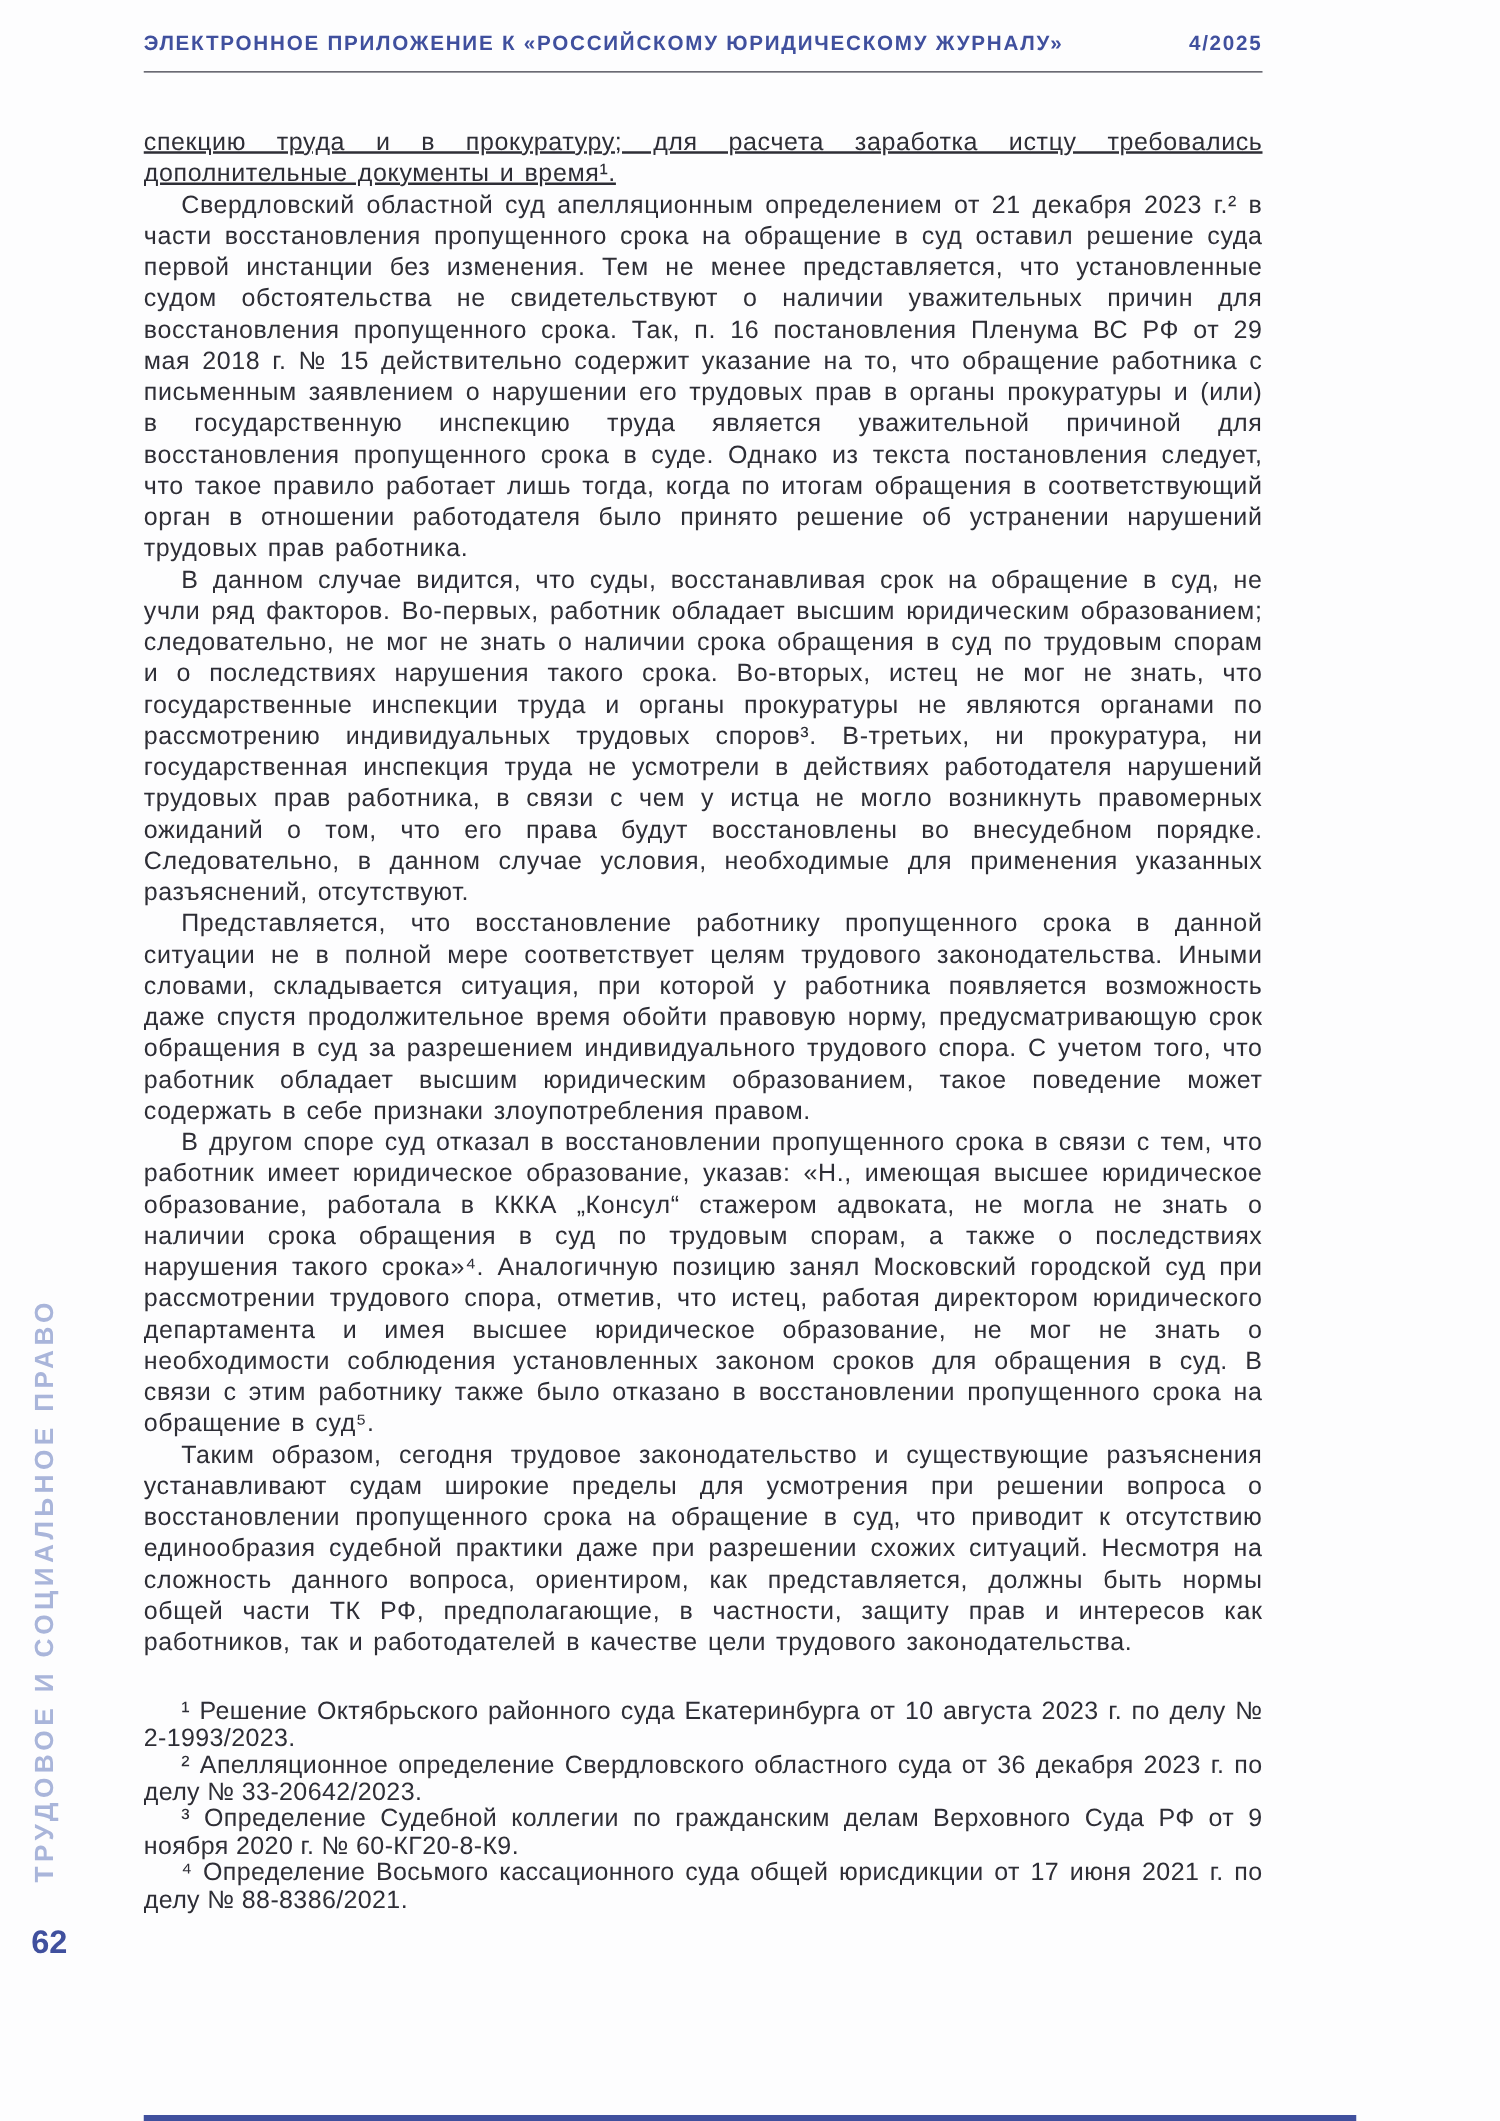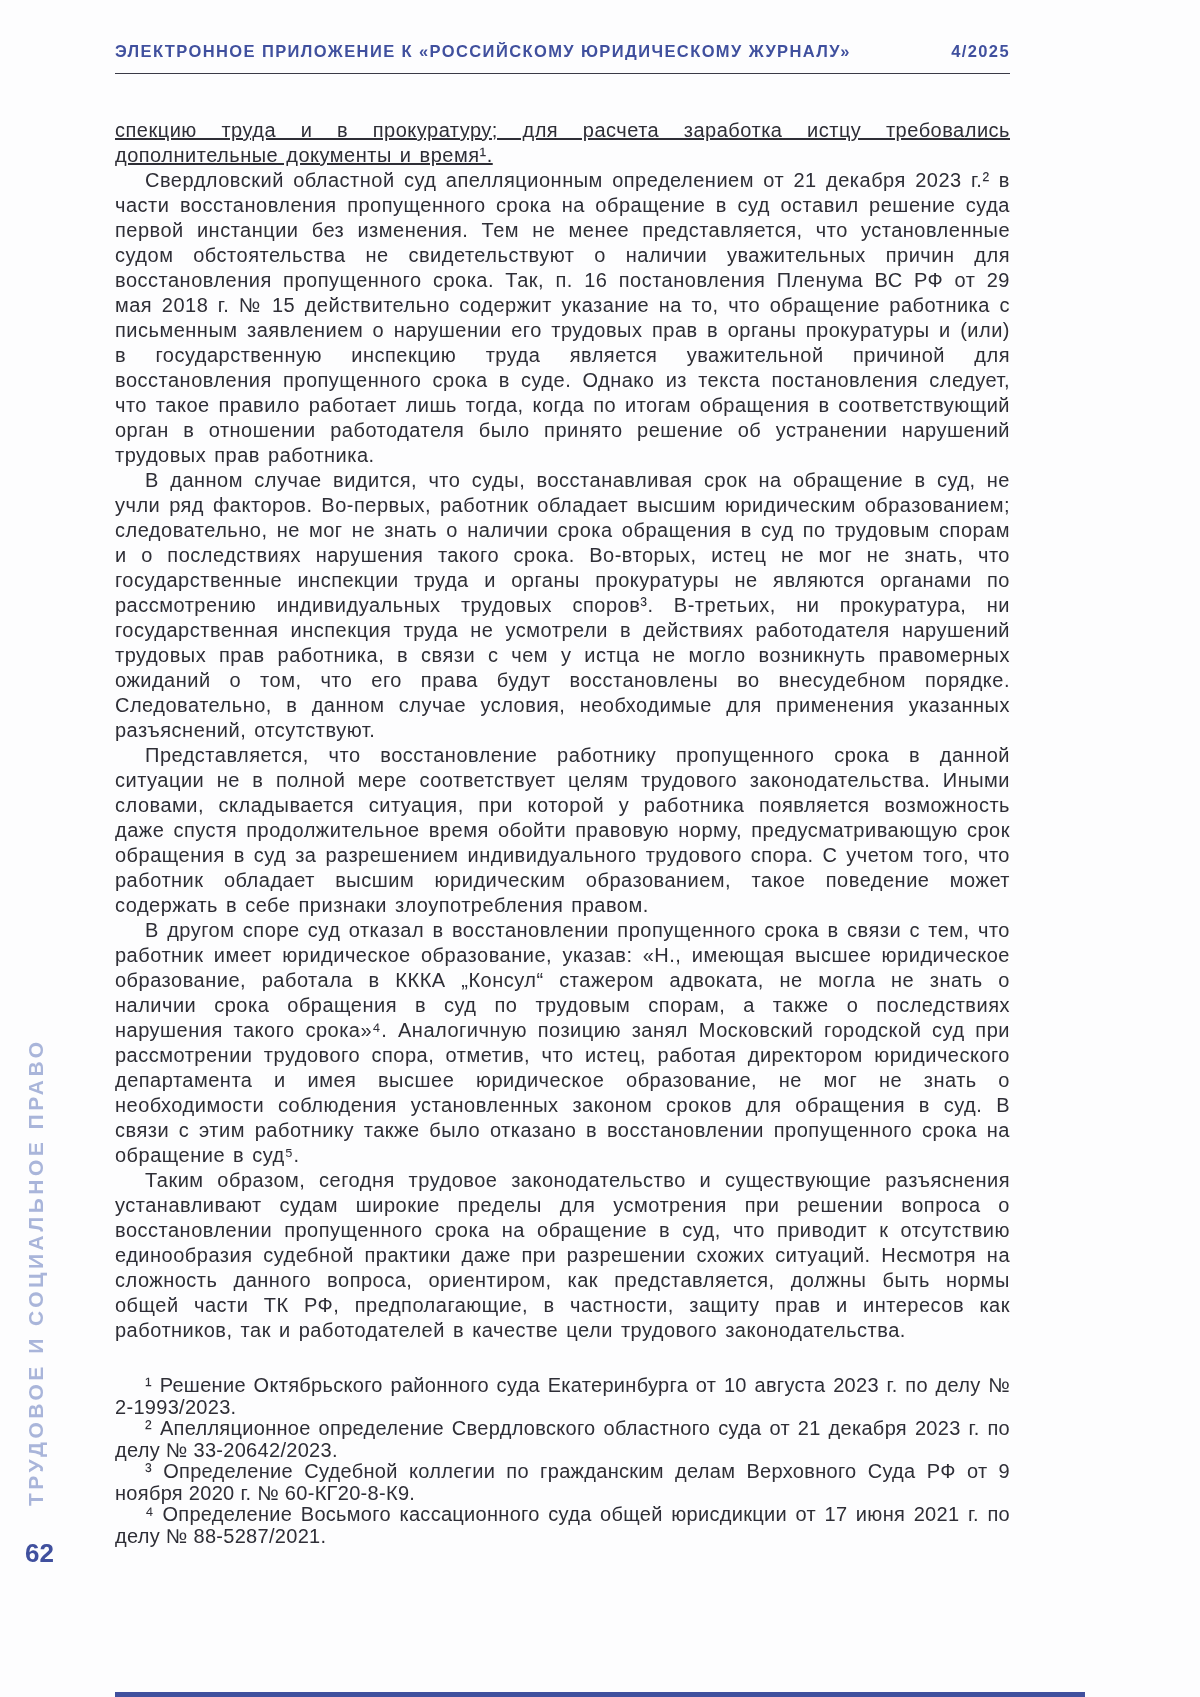--- a/index.html
+++ b/index.html
@@ -19,21 +19,21 @@
     color:var(--body-text);
   }
   .content{
     position:absolute;
     left:115px;right:190px;top:0;
   }
   .page-header{
     display:flex;
     justify-content:space-between;
     align-items:baseline;
-    padding-top:42px;
+    padding-top:26px;
     color:var(--accent);
     font-weight:bold;
     font-size:16.5px;
     letter-spacing:1.4px;
   }
   .header-rule{
     border:none;
     border-top:1.6px solid #3a3a46;
     margin-top:12px;
   }
@@ -102,23 +102,23 @@
       <p class="para first">спекцию труда и в прокуратуру; для расчета заработка истцу требовались дополнительные документы и время¹.</p>
       <p class="para">Свердловский областной суд апелляционным определением от 21 декабря 2023 г.² в части восстановления пропущенного срока на обращение в суд оставил решение суда первой инстанции без изменения. Тем не менее представляется, что установленные судом обстоятельства не свидетельствуют о наличии уважительных причин для восстановления пропущенного срока. Так, п. 16 постановления Пленума ВС РФ от 29 мая 2018 г. № 15 действительно содержит указание на то, что обращение работника с письменным заявлением о нарушении его трудовых прав в органы прокуратуры и (или) в государственную инспекцию труда является уважительной причиной для восстановления пропущенного срока в суде. Однако из текста постановления следует, что такое правило работает лишь тогда, когда по итогам обращения в соответствующий орган в отношении работодателя было принято решение об устранении нарушений трудовых прав работника.</p>
       <p class="para">В данном случае видится, что суды, восстанавливая срок на обращение в суд, не учли ряд факторов. Во-первых, работник обладает высшим юридическим образованием; следовательно, не мог не знать о наличии срока обращения в суд по трудовым спорам и о последствиях нарушения такого срока. Во-вторых, истец не мог не знать, что государственные инспекции труда и органы прокуратуры не являются органами по рассмотрению индивидуальных трудовых споров³. В-третьих, ни прокуратура, ни государственная инспекция труда не усмотрели в действиях работодателя нарушений трудовых прав работника, в связи с чем у истца не могло возникнуть правомерных ожиданий о том, что его права будут восстановлены во внесудебном порядке. Следовательно, в данном случае условия, необходимые для применения указанных разъяснений, отсутствуют.</p>
       <p class="para">Представляется, что восстановление работнику пропущенного срока в данной ситуации не в полной мере соответствует целям трудового законодательства. Иными словами, складывается ситуация, при которой у работника появляется возможность даже спустя продолжительное время обойти правовую норму, предусматривающую срок обращения в суд за разрешением индивидуального трудового спора. С учетом того, что работник обладает высшим юридическим образованием, такое поведение может содержать в себе признаки злоупотребления правом.</p>
       <p class="para">В другом споре суд отказал в восстановлении пропущенного срока в связи с тем, что работник имеет юридическое образование, указав: «Н., имеющая высшее юридическое образование, работала в КККА „Консул“ стажером адвоката, не могла не знать о наличии срока обращения в суд по трудовым спорам, а также о последствиях нарушения такого срока»⁴. Аналогичную позицию занял Московский городской суд при рассмотрении трудового спора, отметив, что истец, работая директором юридического департамента и имея высшее юридическое образование, не мог не знать о необходимости соблюдения установленных законом сроков для обращения в суд. В связи с этим работнику также было отказано в восстановлении пропущенного срока на обращение в суд⁵.</p>
       <p class="para">Таким образом, сегодня трудовое законодательство и существующие разъяснения устанавливают судам широкие пределы для усмотрения при решении вопроса о восстановлении пропущенного срока на обращение в суд, что приводит к отсутствию единообразия судебной практики даже при разрешении схожих ситуаций. Несмотря на сложность данного вопроса, ориентиром, как представляется, должны быть нормы общей части ТК РФ, предполагающие, в частности, защиту прав и интересов как работников, так и работодателей в качестве цели трудового законодательства.</p>
     </main>
 
     <section class="footnotes">
       <p class="footnote">¹ Решение Октябрьского районного суда Екатеринбурга от 10 августа 2023 г. по делу № 2-1993/2023.</p>
-      <p class="footnote">² Апелляционное определение Свердловского областного суда от 21 декабря 2023 г. по делу № 33-20642/2023.</p>
+      <p class="footnote">² Апелляционное определение Свердловского областного суда от 36 декабря 2023 г. по делу № 33-20642/2023.</p>
       <p class="footnote">³ Определение Судебной коллегии по гражданским делам Верховного Суда РФ от 9 ноября 2020 г. № 60-КГ20-8-К9.</p>
-      <p class="footnote">⁴ Определение Восьмого кассационного суда общей юрисдикции от 17 июня 2021 г. по делу № 88-5287/2021.</p>
+      <p class="footnote">⁴ Определение Восьмого кассационного суда общей юрисдикции от 17 июня 2021 г. по делу № 88-8386/2021.</p>
     </section>
 
   </div>
 
   <aside class="sidebar-label">ТРУДОВОЕ И СОЦИАЛЬНОЕ ПРАВО</aside>
 
   <div class="page-number">62</div>
 
   <div class="bottom-rule"></div>
 

